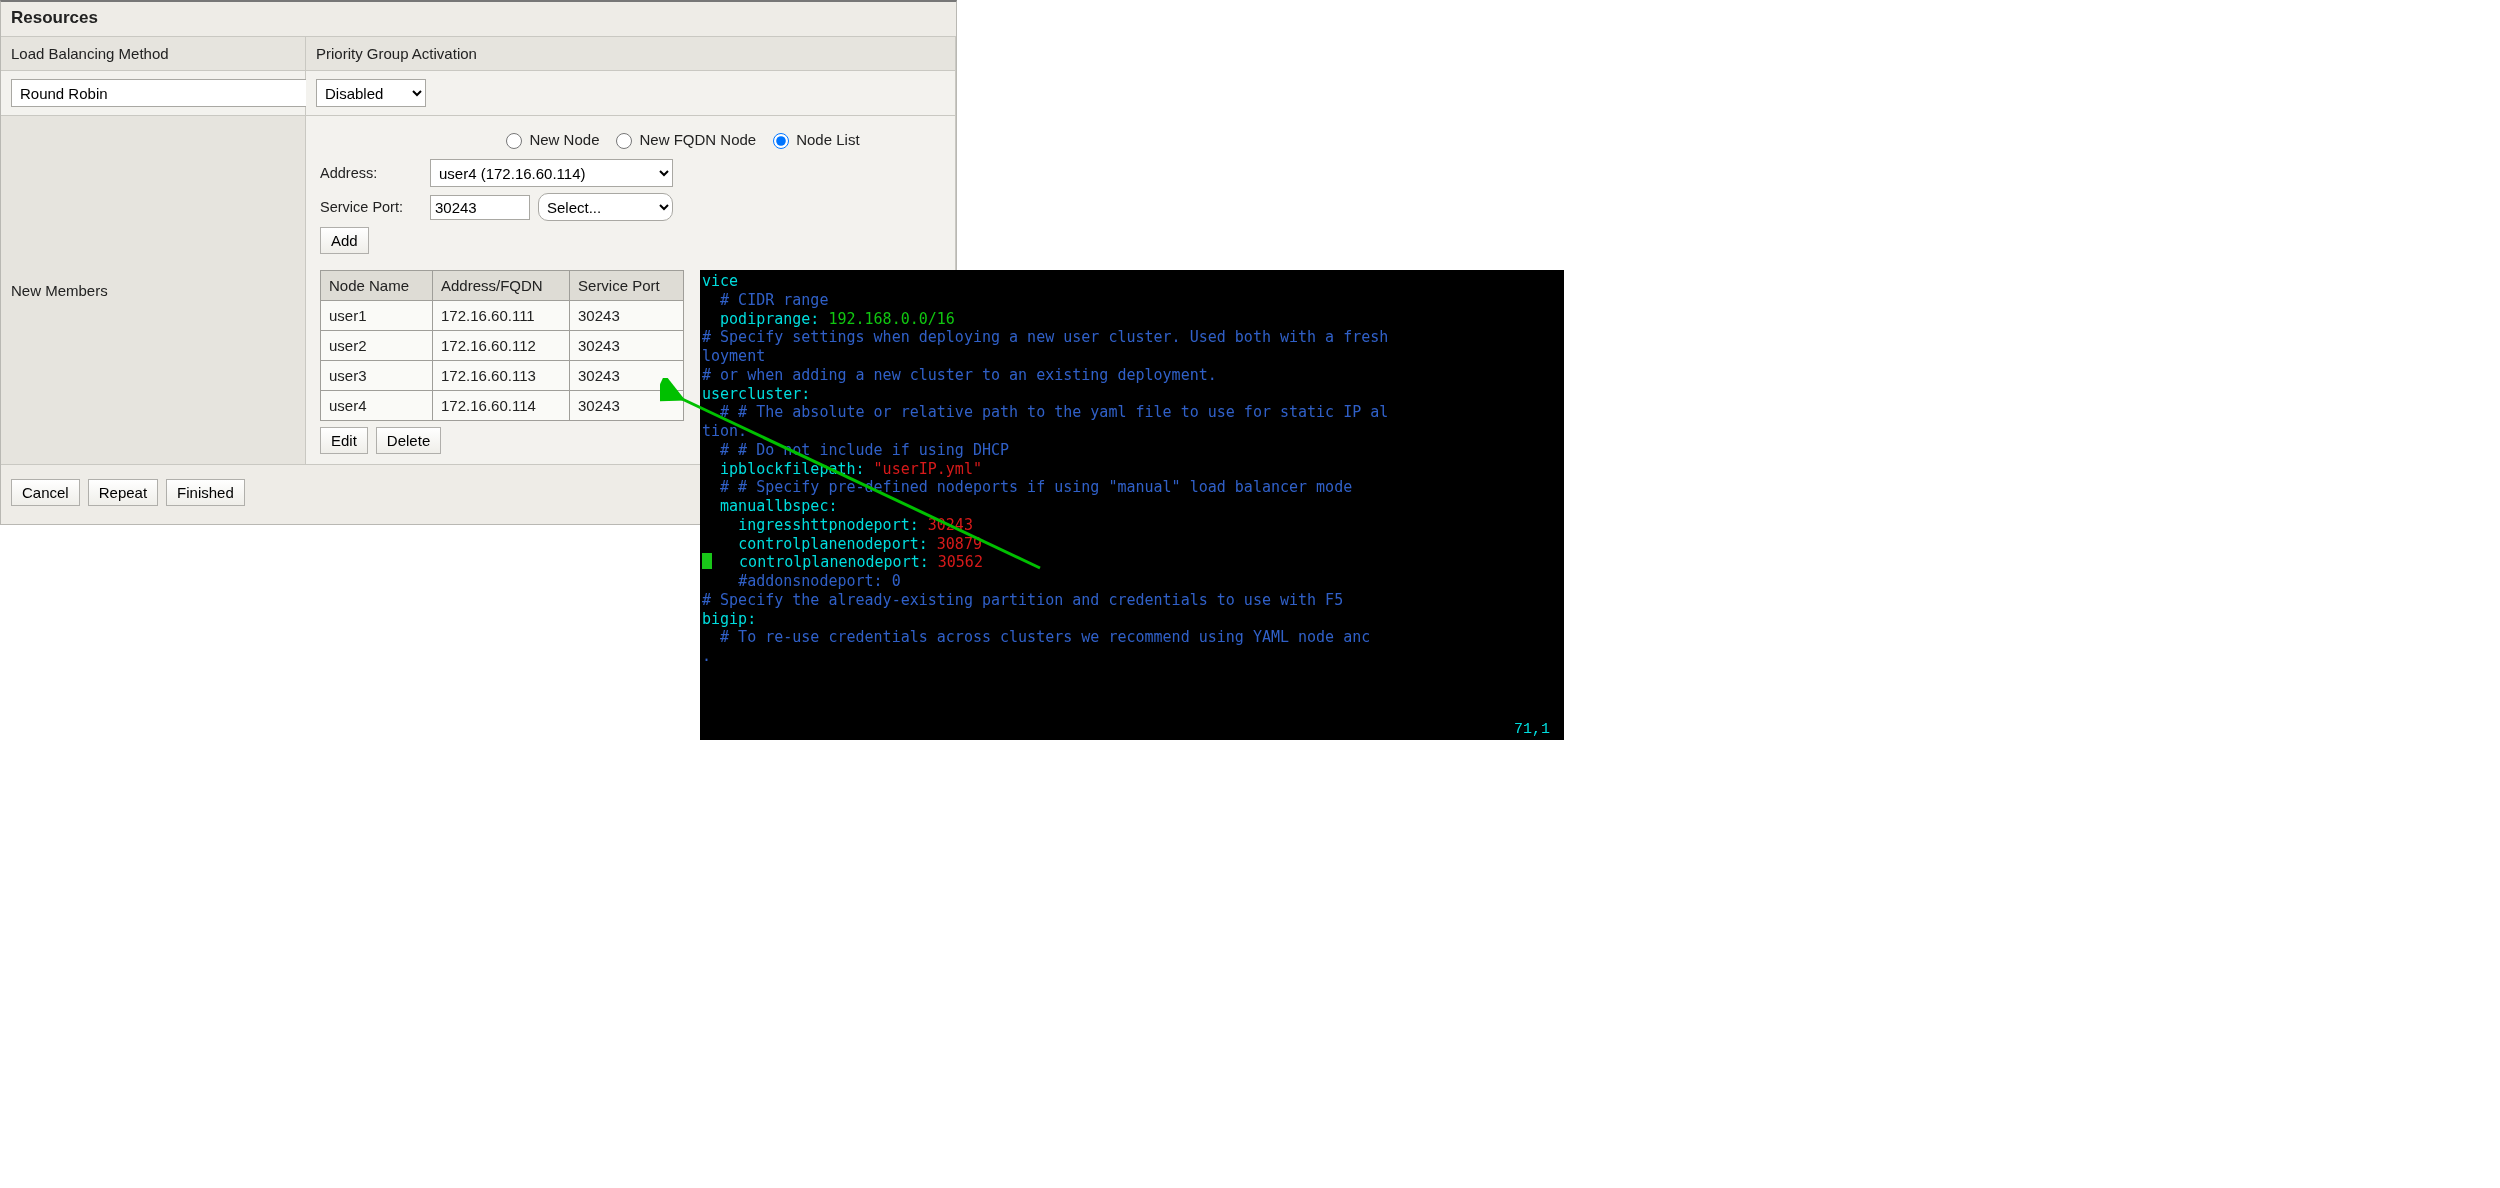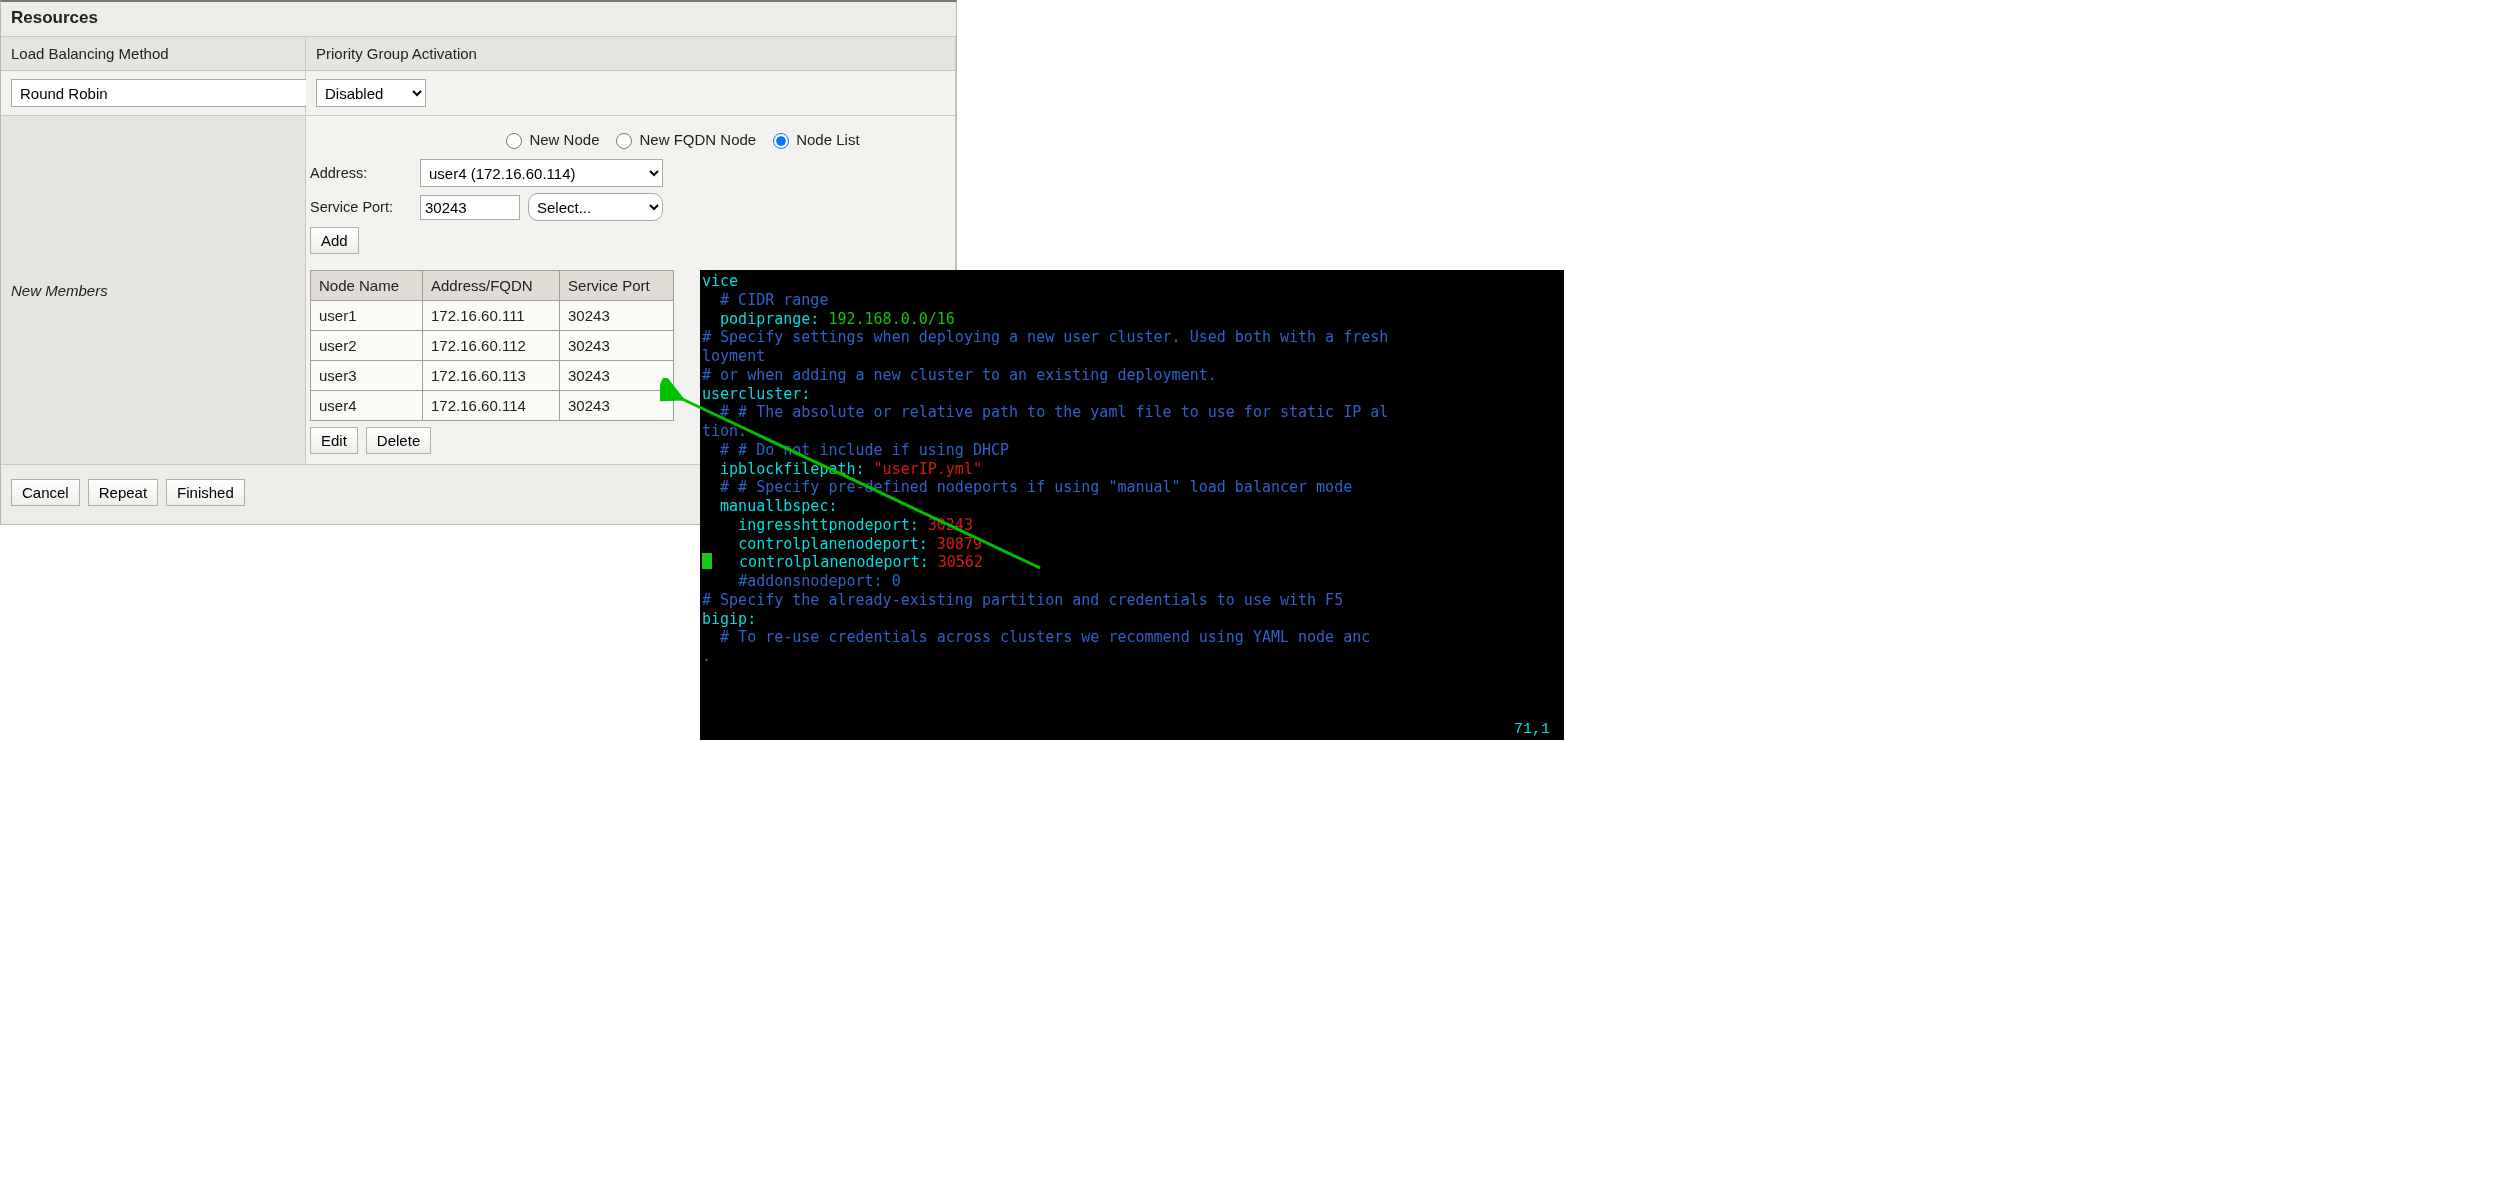--- a/index.html
+++ b/index.html
@@ -30,23 +30,23 @@
   .mid  { width:110px; }
   .addr-sel { width:243px; }
   .portin { width:90px; background:#dbe9f8; }
   .svc-sel { width:135px;border-radius:10px; }
   .btn { border:1px solid var(--button-border); background:linear-gradient(#fff,#efeee9); padding:4px 10px; font-size:15px; cursor:pointer; }
   .row { display:flex; align-items:center; gap:8px; flex-wrap:wrap; }
   .radio-row { justify-content:center; padding:4px 0 8px 110px; gap:2px; font-size:15px; }
   .radio-row label { margin-right:10px; display:flex; align-items:center; gap:4px; }
   input[type=radio]{ width:16px; height:16px; }
 
-  .members-label { background:var(--header-cell);font-style:italic; }
+  .members-label { background:var(--header-cell); }
   .members-field { background:#f3f2ee; }
-  .innerpad { padding:10px 4px; }
+  .innerpad { padding:10px 14px; }
 
   .tbl { border-collapse:collapse; margin-top:16px; width:364px; }
   .tbl th, .tbl td { border:1px solid var(--th-border); padding:6px 8px; text-align:left; font-size:15px; }
   .tbl th { background:var(--th-bg); font-weight:normal; }
   .tbl td { background:#fafaf7; }
   .tbl-actions { margin-top:6px; display:flex; gap:8px; }
 
   .bottom-actions { padding:14px 10px 18px 10px; display:flex; gap:8px; background:var(--panel-bg); border-top:1px solid var(--cell-border); }
 
   

